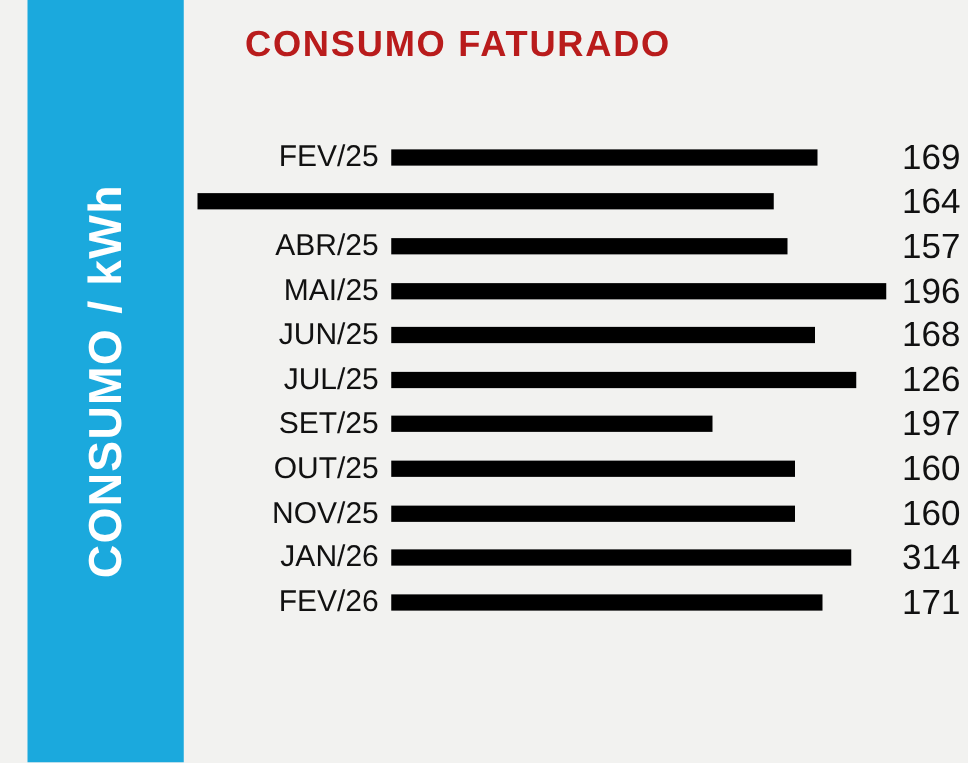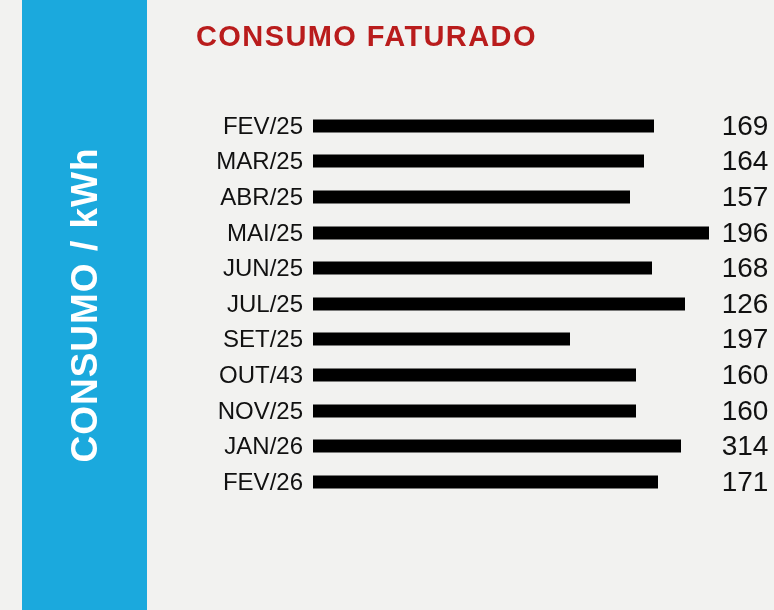--- a/index.html
+++ b/index.html
@@ -121,21 +121,20 @@
 
     <div class="row">
       <div class="row-label">FEV/25</div>
       <div class="bar-track">
         <div class="bar" style="width:86.2%"></div>
       </div>
       <div class="row-value">169</div>
     </div>
 
     <div class="row">
-      <div class="row-label">MAR/25</div>
       <div class="bar-track">
         <div class="bar" style="width:83.7%"></div>
       </div>
       <div class="row-value">164</div>
     </div>
 
     <div class="row">
       <div class="row-label">ABR/25</div>
       <div class="bar-track">
         <div class="bar" style="width:80.1%"></div>
@@ -170,21 +169,21 @@
 
     <div class="row">
       <div class="row-label">SET/25</div>
       <div class="bar-track">
         <div class="bar" style="width:64.8%"></div>
       </div>
       <div class="row-value">197</div>
     </div>
 
     <div class="row">
-      <div class="row-label">OUT/43</div>
+      <div class="row-label">OUT/25</div>
       <div class="bar-track">
         <div class="bar" style="width:81.6%"></div>
       </div>
       <div class="row-value">160</div>
     </div>
 
     <div class="row">
       <div class="row-label">NOV/25</div>
       <div class="bar-track">
         <div class="bar" style="width:81.6%"></div>

